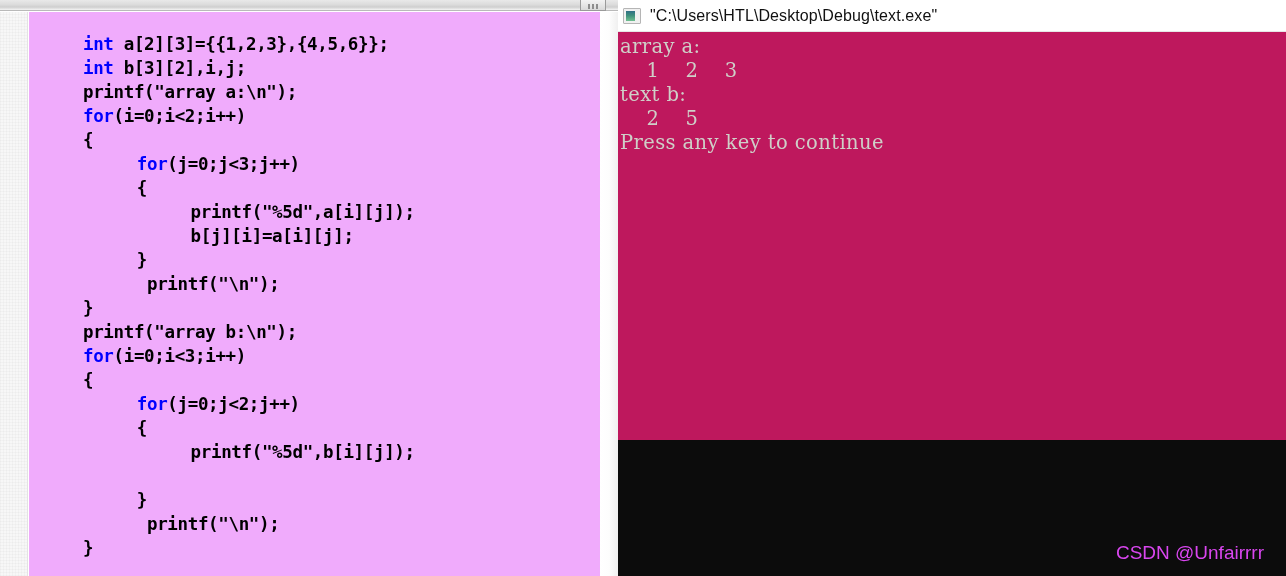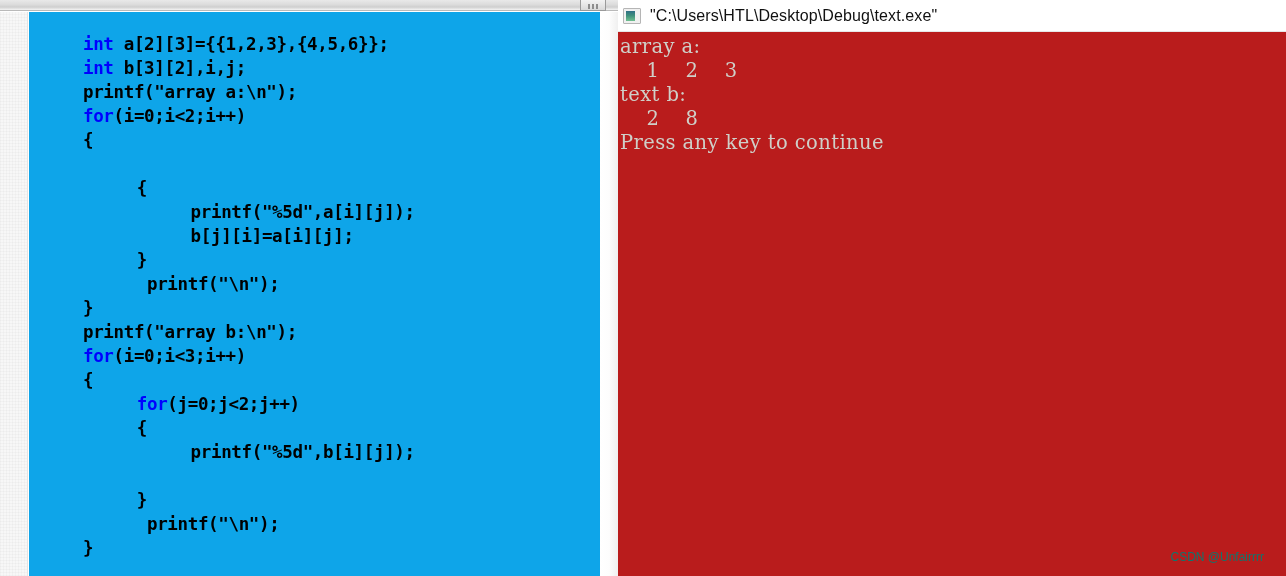--- a/index.html
+++ b/index.html
@@ -34,21 +34,21 @@
       repeating-linear-gradient(90deg, rgba(0,0,0,.022) 0 1px, transparent 1px 3px);
     border-right:1px solid #e3e3e3;
   }
   #editor-rightedge{
     position:absolute; left:600px; top:12px; width:18px; height:564px;
     background:linear-gradient(to right,#ffffff 0%,#fdfdfd 50%,#f0f0f0 100%);
   }
 
   #code-area{
     position:absolute; left:29px; top:12px; right:18px; bottom:0;
-    background:#0ea5e9; overflow:hidden;
+    background:#f0abfc; overflow:hidden;
   }
   .code-line{
     position:absolute; left:0; height:24px; line-height:24px;
     font-family:"DejaVu Sans Mono","Liberation Mono",monospace;
     font-size:17.5px; font-weight:bold; color:#000000;
     white-space:pre; letter-spacing:-0.35px;
   }
   .kw{ color:#0000ff; }
 
   
@@ -67,32 +67,32 @@
   }
   #console-app-icon::after{
     content:""; position:absolute; left:2px; top:2px; right:5px; bottom:2px;
     background:linear-gradient(to bottom,#2f6f86 0%,#3f8f7c 45%,#6fbf8f 100%);
   }
   #console-title-text{
     margin-left:9px; font-family:"Liberation Sans",sans-serif;
     font-size:16px; color:#111111; white-space:nowrap; letter-spacing:0.1px;
   }
   #console-body{
-    position:absolute; left:0; top:32px; width:668px; height:544px;
-    background:#b91c1c; padding:3px 0 0 2px;
+    position:absolute; left:0; top:32px; width:668px; height:408px;
+    background:#be185d; padding:3px 0 0 2px;
   }
   .console-line{
     height:24px; line-height:24px;
     font-family:"DejaVu Serif","Liberation Serif",serif;
     font-size:19.5px; color:#cfcfc8; white-space:pre; letter-spacing:0.4px;
   }
   #csdn-watermark{
     position:absolute; right:22px; bottom:12px;
-    font-family:"Liberation Sans",sans-serif; font-size:12px;
-    color:#0f766e; white-space:nowrap;
+    font-family:"Liberation Sans",sans-serif; font-size:19px;
+    color:#d946ef; white-space:nowrap;
   }
 </style>
 </head>
 <body>
 
 <div id="root">
 
   <div id="editor-window">
 
     <div id="editor-chrome-top">
@@ -105,20 +105,21 @@
 
     <div id="editor-gutter"></div>
     <div id="editor-rightedge"></div>
 
     <div id="code-area">
         <div class="code-line" style="top: 20px; left: 54px;"><span class="kw">int</span><span> a[2][3]={{1,2,3},{4,5,6}};</span></div>
         <div class="code-line" style="top: 44px; left: 54px;"><span class="kw">int</span><span> b[3][2],i,j;</span></div>
         <div class="code-line" style="top: 68px; left: 54px;"><span>printf("array a:\n");</span></div>
         <div class="code-line" style="top: 92px; left: 54px;"><span class="kw">for</span><span>(i=0;i&lt;2;i++)</span></div>
         <div class="code-line" style="top: 116px; left: 54px;"><span>{</span></div>
+        <div class="code-line" style="top: 140px; left: 107.8px;"><span class="kw">for</span><span>(j=0;j&lt;3;j++)</span></div>
         <div class="code-line" style="top: 164px; left: 107.8px;"><span>{</span></div>
         <div class="code-line" style="top: 188px; left: 161.6px;"><span>printf("%5d",a[i][j]);</span></div>
         <div class="code-line" style="top: 212px; left: 161.6px;"><span>b[j][i]=a[i][j];</span></div>
         <div class="code-line" style="top: 236px; left: 107.8px;"><span>}</span></div>
         <div class="code-line" style="top: 260px; left: 107.8px;"><span> printf("\n");</span></div>
         <div class="code-line" style="top: 284px; left: 54px;"><span>}</span></div>
         <div class="code-line" style="top: 308px; left: 54px;"><span>printf("array b:\n");</span></div>
         <div class="code-line" style="top: 332px; left: 54px; text-align: right;"><span class="kw">for</span><span>(i=0;i&lt;3;i++)</span></div>
         <div class="code-line" style="top: 356px; left: 54px;"><span>{</span></div>
         <div class="code-line" style="top: 380px; left: 107.8px;"><span class="kw">for</span><span>(j=0;j&lt;2;j++)</span></div>
@@ -135,20 +136,20 @@
 
     <div id="console-titlebar">
       <div id="console-app-icon"></div>
       <span id="console-title-text">"C:\Users\HTL\Desktop\Debug\text.exe"</span>
     </div>
 
     <div id="console-body">
         <div class="console-line">array a:</div>
         <div class="console-line">    1    2    3</div>
         <div class="console-line">text b:</div>
-        <div class="console-line">    2    8</div>
+        <div class="console-line">    2    5</div>
         <div class="console-line">Press any key to continue</div>
       </div>
 
     <div id="csdn-watermark">CSDN @Unfairrrr</div>
   </div>
 
 </div>
 
 </body></html>

